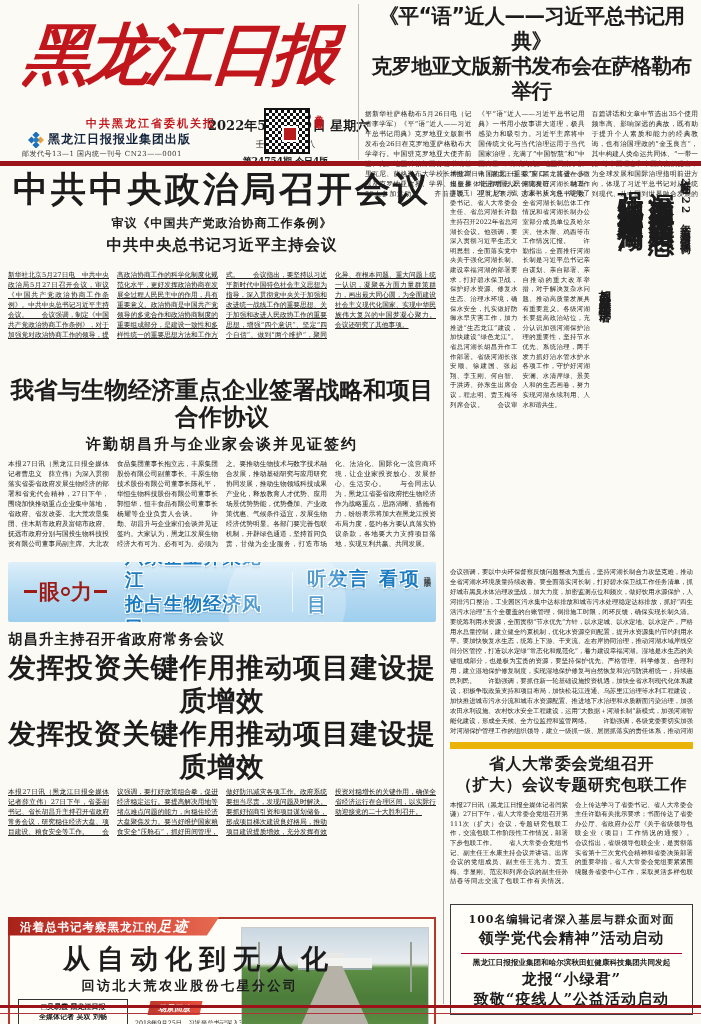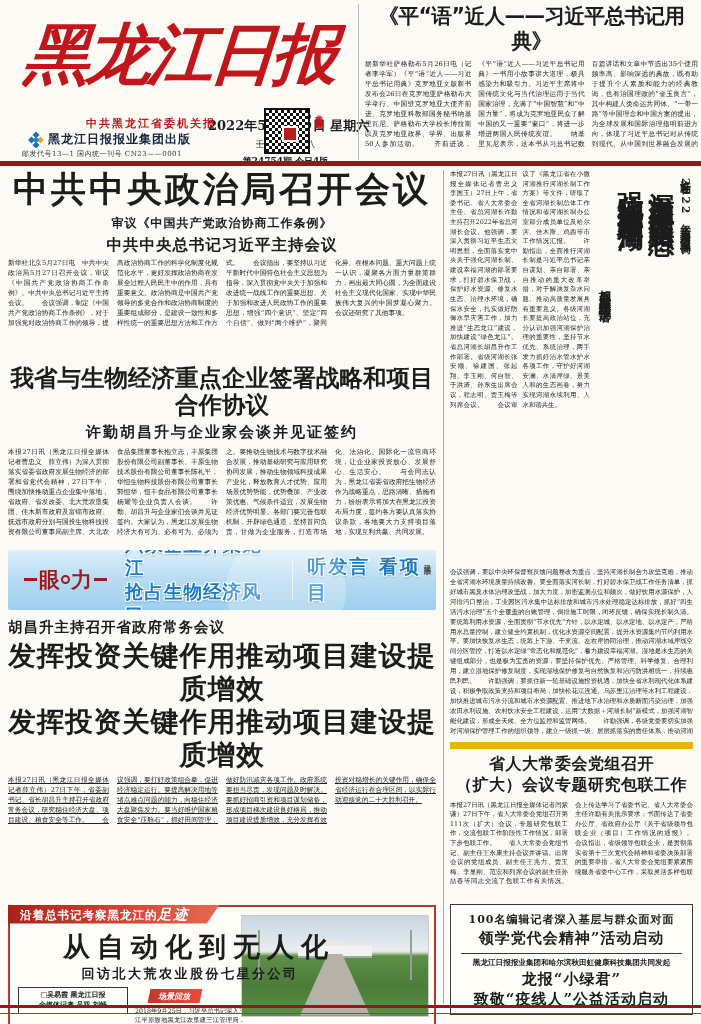--- a/index.html
+++ b/index.html
@@ -40,21 +40,21 @@
   
   .main { position:absolute; top:170px; left:8px; width:685px; height:834px; display:flex; gap:7px; }
   .col-left { width:442px; }
   .col-right { flex:1; border-left:1px solid #aaa; padding-left:6px; }
   .hl { font-family:"DejaVu Sans","Liberation Sans",sans-serif; font-weight:900; text-align:center; }
   .body-cols { font-size:6.7px; line-height:1.5; text-align:justify; overflow:hidden; color:#222; }
   
   .politburo .h1 { font-size:35px; letter-spacing:3px; line-height:1.1; }
   .politburo .s1 { font-size:12px; font-weight:bold; text-align:center; margin-top:6px; letter-spacing:1px; }
   .politburo .s2 { font-size:15.5px; font-weight:bold; text-align:center; margin-top:3px; letter-spacing:1px; }
-  .politburo .body-cols { column-count:4; column-gap:8px; height:100px; margin-top:2px; }
+  .politburo .body-cols { column-count:4; column-gap:8px; height:100px; margin-top:14px;text-decoration:underline; }
   
   .bio { margin-top:7px; }
   .bio .h1 { font-size:23.5px; letter-spacing:0; line-height:1.15; }
   .bio .s1 { font-size:15px; font-weight:bold; text-align:center; margin-top:4px; letter-spacing:2px; }
   .bio .body-cols { column-count:4; column-gap:8px; height:96px; margin-top:5px; }
   
   .bluebar { margin-top:7px; height:60px; background:linear-gradient(180deg,#ddeffa 0%,#b3d9f1 55%,#9fcfee 100%); border-radius:2px; display:flex; align-items:center; position:relative; overflow:hidden; }
   .bluebar:before { content:""; position:absolute; right:90px; top:-20px; width:120px; height:120px; border-radius:50%; background:rgba(255,255,255,0.25); }
   .yanli { display:flex; align-items:center; margin-left:14px; color:#9c1b16; font-weight:900; font-size:21px; font-family:"DejaVu Sans",sans-serif; white-space:nowrap; }
   .yanli .dash { width:13px; height:3px; background:#9c1b16; margin:0 2px; }
@@ -139,20 +139,21 @@
       <div class="issue">第24754期 今日4版</div>
     </div>
     <div class="qr-wrap">
       <div class="qr"></div>
       <div class="qr-caption">龙头新闻客户端</div>
     </div>
 
     <div class="tr-article">
       <div class="tr-h">
         <div>《平“语”近人——习近平总书记用典》</div>
+        <div>克罗地亚文版新书发布会在萨格勒布举行</div>
       </div>
       <div class="tr-body">据新华社萨格勒布5月26日电（记者李学军）《平“语”近人——习近平总书记用典》克罗地亚文版新书发布会26日在克罗地亚萨格勒布大学举行。中国驻克罗地亚大使齐前进、克罗地亚科教部国务秘书纳基里瓦尼、萨格勒布大学校长博拉斯以及克罗地亚政界、学界、出版界50人参加活动。　　齐前进说，《平“语”近人——习近平总书记用典》一书用小故事讲大道理，极具感染力和吸引力。习近平主席将中国传统文化与当代治理运用于当代国家治理，充满了“中国智慧”和“中国力量”，将成为克罗地亚民众了解中国的又一重要“窗口”，将进一步增进两国人民传统友谊。　　纳基里瓦尼表示，这本书从习总书记数百篇讲话和文章中节选出35个使用频率高、影响深远的典故，既有助于提升个人素质和能力的经典教诲，也有治国理政的“金玉良言”，其中构建人类命运共同体、“一带一路”等中国理念和中国方案的提出，为全球发展和国际治理指明前进方向，体现了习近平总书记对从传统到现代、从中国到世界融合发展的视野和思想的精准把握。齐大使强调，今年是中克建交30周年，新书出版恰逢其时，不仅为中克关系献上了一份宝贵礼物，更有助于克罗地亚朋友更快乐地读懂、了解习近平主席治国理政方略，更深领略中华优秀传统文化，进而更好理解中国、读懂中国。</div>
     </div>
   </div>
   <div class="mast-rule"></div>
 
   <div class="main">
 
     <div class="col-left">
 

